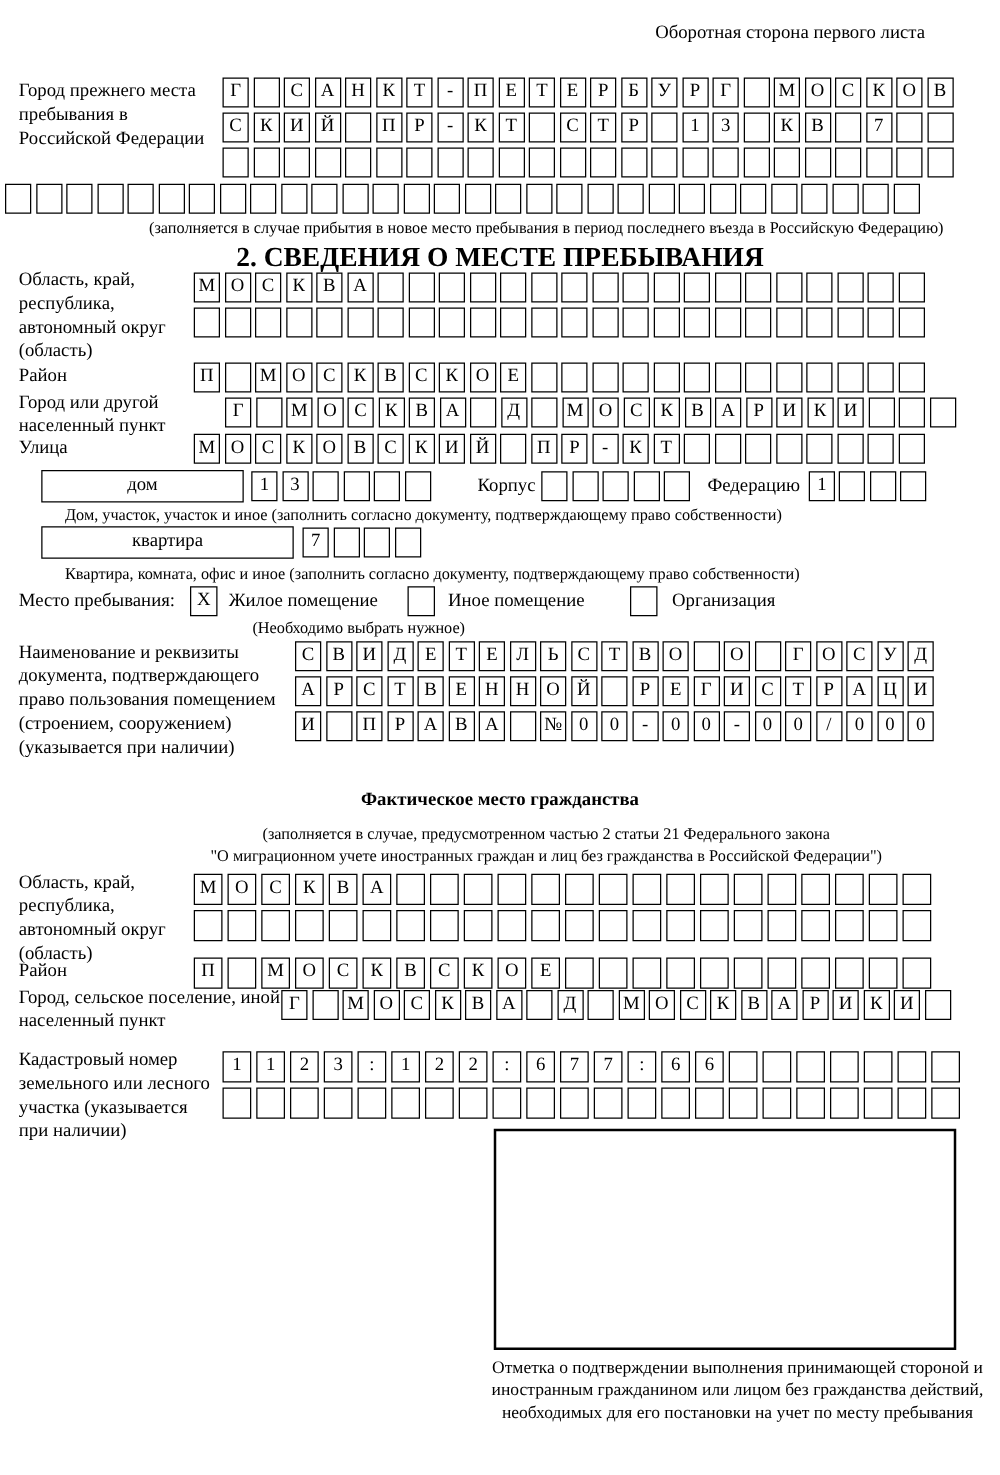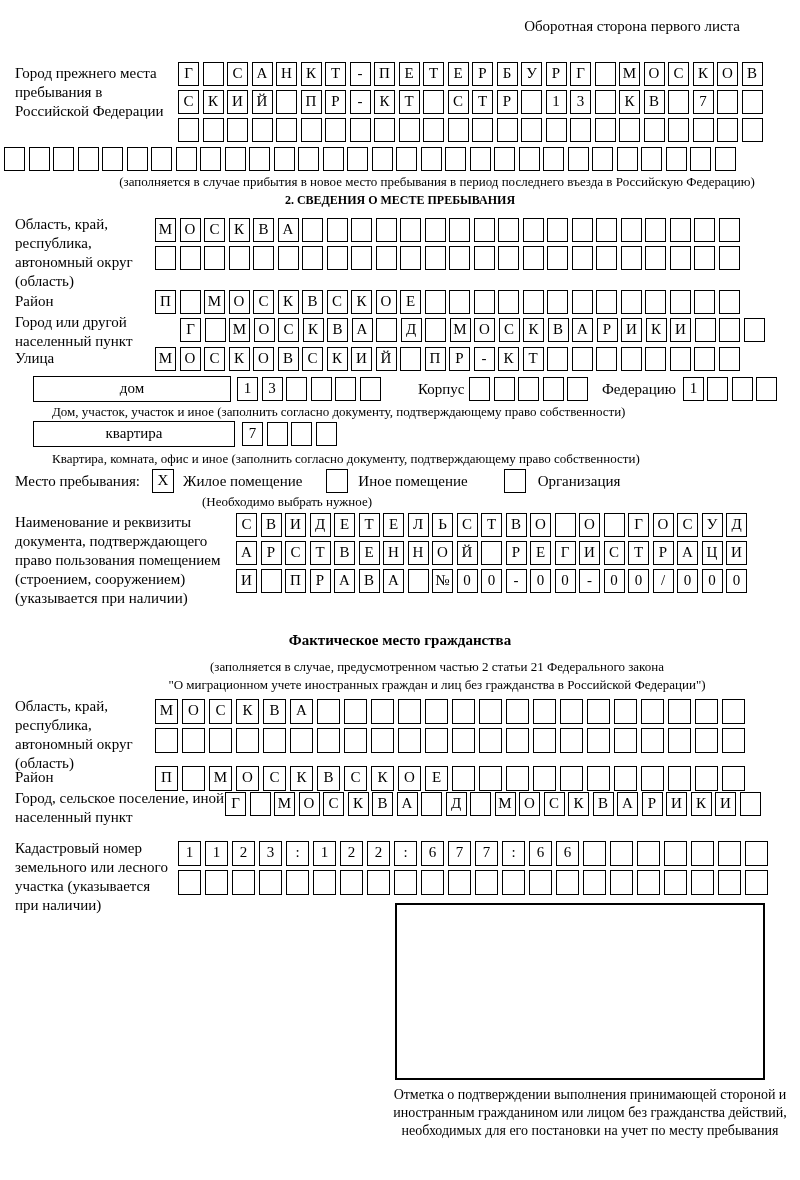--- a/index.html
+++ b/index.html
@@ -6,21 +6,21 @@
   html,body { background:#fff; }
   body {
     width:800px; height:1180px; position:relative; overflow:hidden;
     font-family:"Liberation Serif","DejaVu Serif",serif; color:#000; font-size:15px;
   }
   .abs { position:absolute; }
   .center { text-align:center; }
   .hdr { top:18px; left:0; width:740px; text-align:right; font-size:15px; }
   .flabel { font-size:15px; line-height:19px; }
   .note { font-size:13px; line-height:17px;margin-left:37px; }
-  .title { font-size:12px; font-weight:bold;font-family:Liberation Serif, serif; }
+  .title { font-size:22px; font-weight:bold;font-family:Liberation Serif, serif; }
   .subtitle { font-size:15px; font-weight:bold; }
   .cellrow { display:flex; }
   .rows .cellrow { margin-bottom:4px; }
   .cell {
     flex:0 0 auto; width:21px; height:24px; border:1.5px solid #000;
     margin-right:3.5px; text-align:center; font-size:15px; line-height:20px;
   }
   .wide .cell { width:23px; height:25px; margin-right:4px; line-height:21px; }
   .bigbox {
     border:1.5px solid #000; height:26px; text-align:center;
@@ -291,21 +291,21 @@
     <div class="cell"></div>
     <div class="cell"></div>
     <div class="cell"></div>
     <div class="cell"></div>
     <div class="cell"></div>
     <div class="cell"></div>
     <div class="cell"></div>
   </div>
 
 <div class="abs" style="top:376px;left:33px;display:flex;align-items:center">
-  <div class="bigbox" style="width:198px">дом</div>
+  <div class="bigbox" style="width:162px">дом</div>
   <div class="cellrow" style="margin-left:6px">
       <div class="cell">1</div>
       <div class="cell">3</div>
       <div class="cell"></div>
       <div class="cell"></div>
       <div class="cell"></div>
       <div class="cell"></div>
     </div>
   <div class="inline-label" style="margin-left:34px">Корпус</div>
   <div class="cellrow" style="margin-left:5px">

